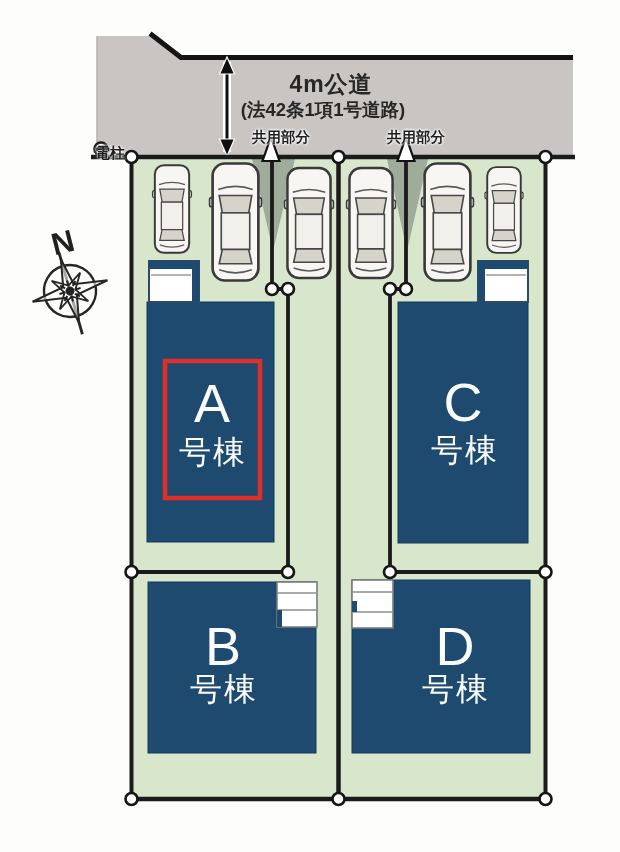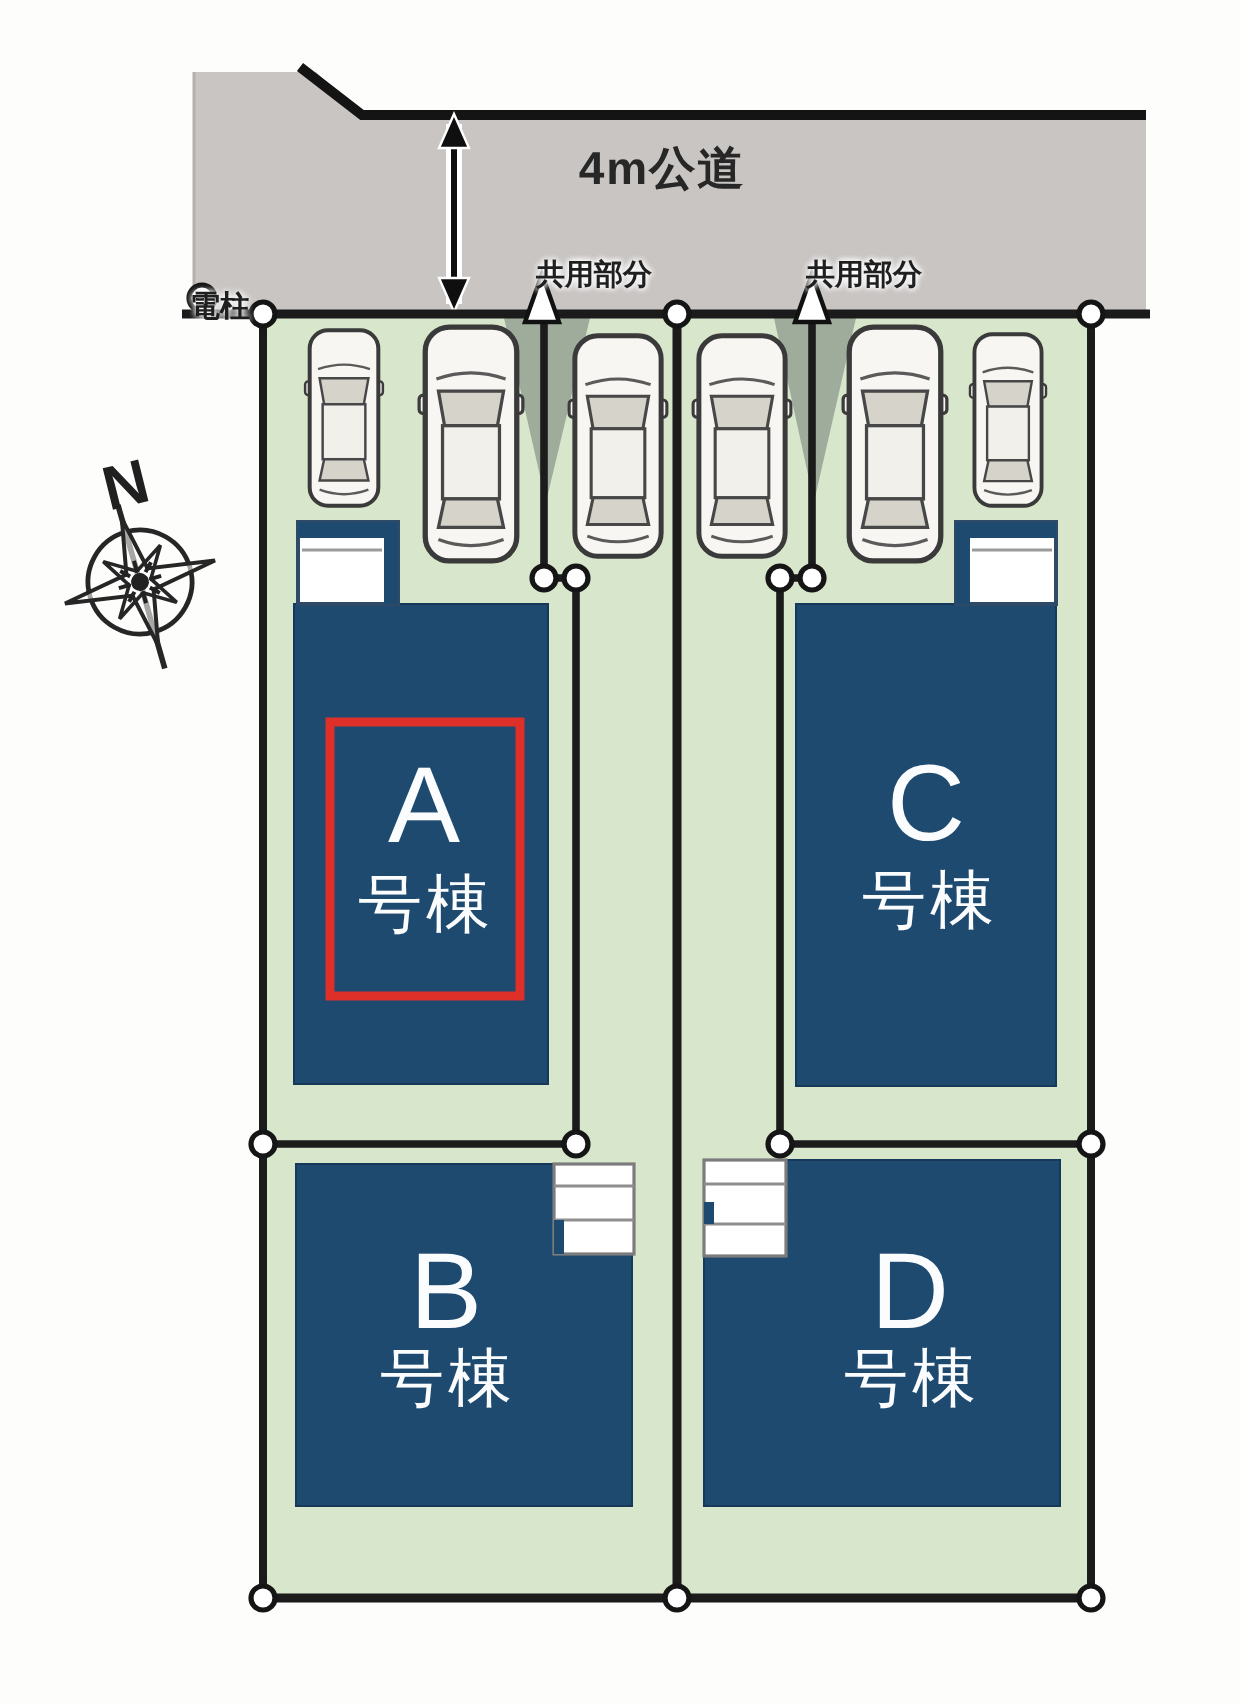--- a/index.html
+++ b/index.html
@@ -17,21 +17,20 @@
     left:323px;top:97px;transform:translateX(-50%);
     font-size:18.5px;font-weight:bold;color:#272727;
   }
   .denchu{
     left:95px;top:144px;font-size:15px;font-weight:bold;color:#1f1f1f;
     text-shadow:0 0 3px #fff,0 0 3px #fff;
   }
   .kyoyo{
     font-size:14.5px;font-weight:bold;color:#1f1f1f;transform:translateX(-50%);
     text-shadow:0 0 3px #fff,0 0 3px #fff,0 0 3px #fff;
-    margin-left:16px;
   }
   .kyoyo.k1{left:281px;top:128px;}
   .kyoyo.k2{left:416px;top:128px;}
   .north{
     left:63px;top:243px;transform:translate(-50%,-50%) rotate(-14deg);
     font-size:31px;font-weight:bold;color:#202020;
   }
   .bletter,.bsuffix{
     position:absolute;transform:translate(-50%,-50%);color:#fafcfd;line-height:1;
   }
@@ -160,20 +159,21 @@
           <line x1="5" y1="0" x2="11" y2="0"></line>
         <line x1="-4" y1="-4" x2="-8" y2="-8"></line>
           <line x1="4" y1="4" x2="8" y2="8"></line>
         <line x1="-4" y1="4" x2="-8" y2="8"></line>
           <line x1="4" y1="-4" x2="8" y2="-8"></line>
       </g>
     </g>
   </svg>
 
   <div class="lbl road-name">4m公道</div>
+  <div class="lbl road-law">(法42条1項1号道路)</div>
   <div class="lbl denchu">電柱</div>
   <div class="lbl kyoyo k1">共用部分</div>
   <div class="lbl kyoyo k2">共用部分</div>
   <div class="lbl north">N</div>
 
   <span class="bletter la">A</span>
   <span class="bsuffix sa">号棟</span>
   <span class="bletter lb">B</span>
   <span class="bsuffix sb">号棟</span>
   <span class="bletter lc">C</span>

